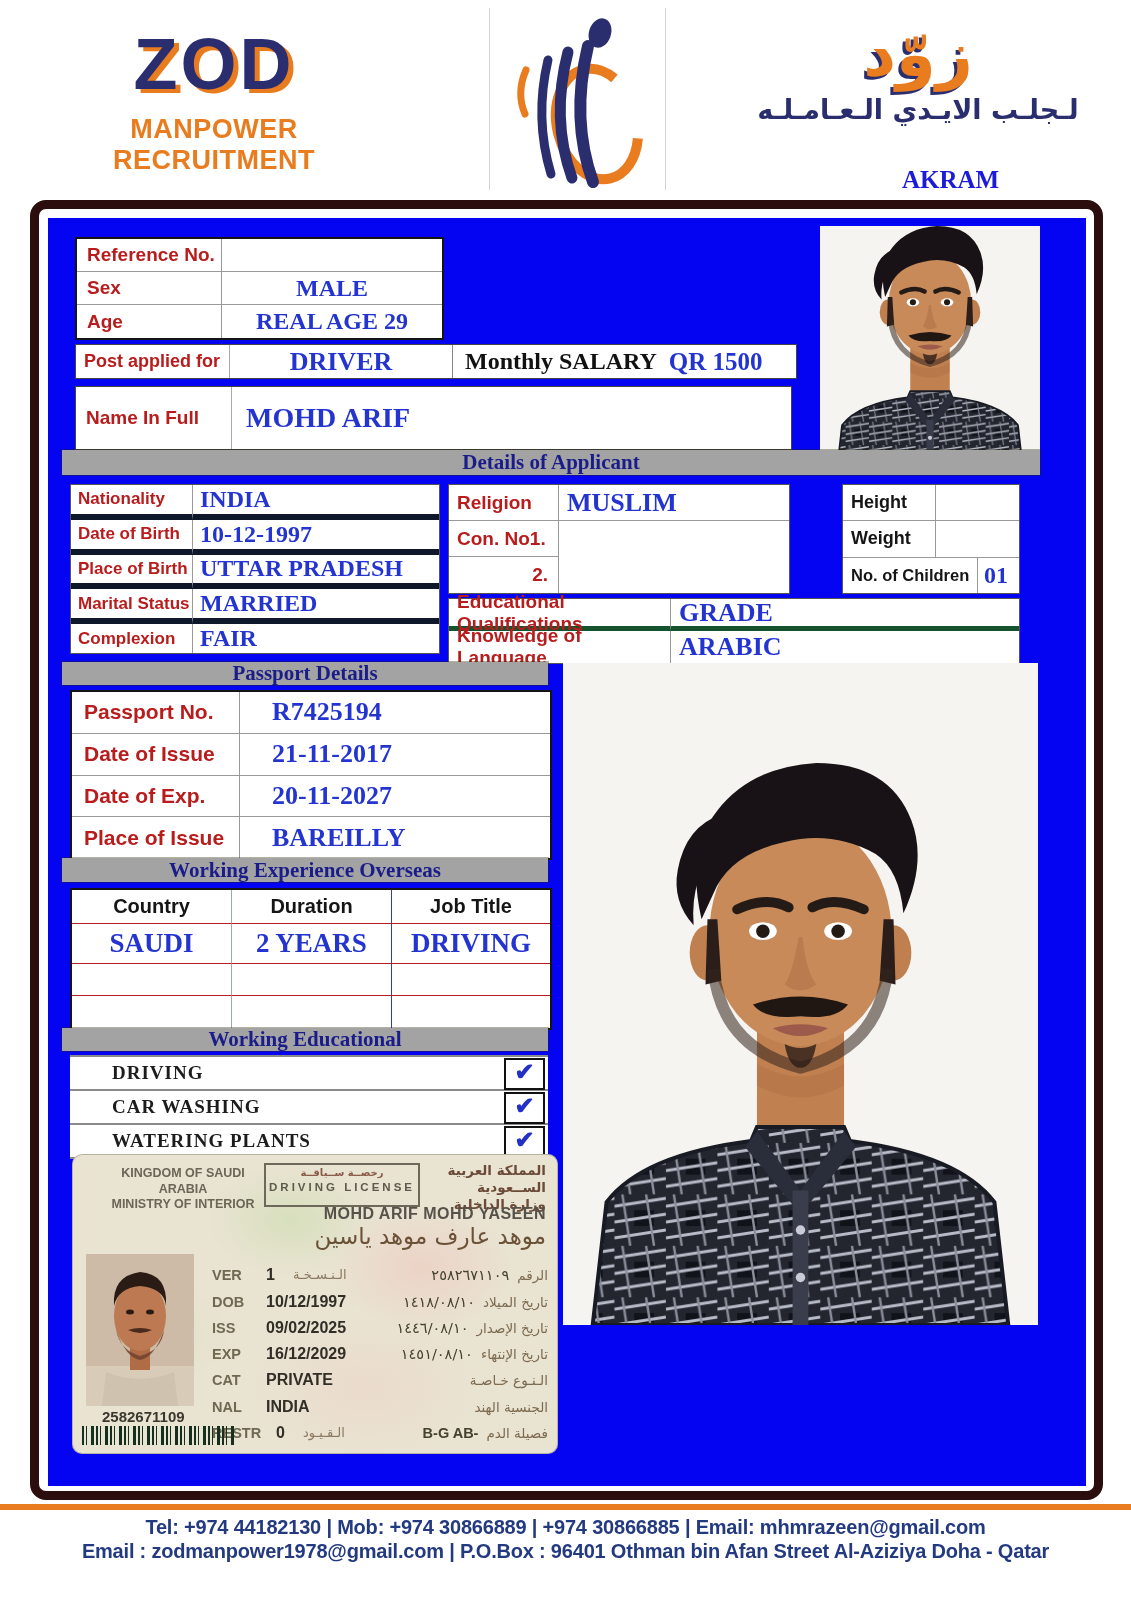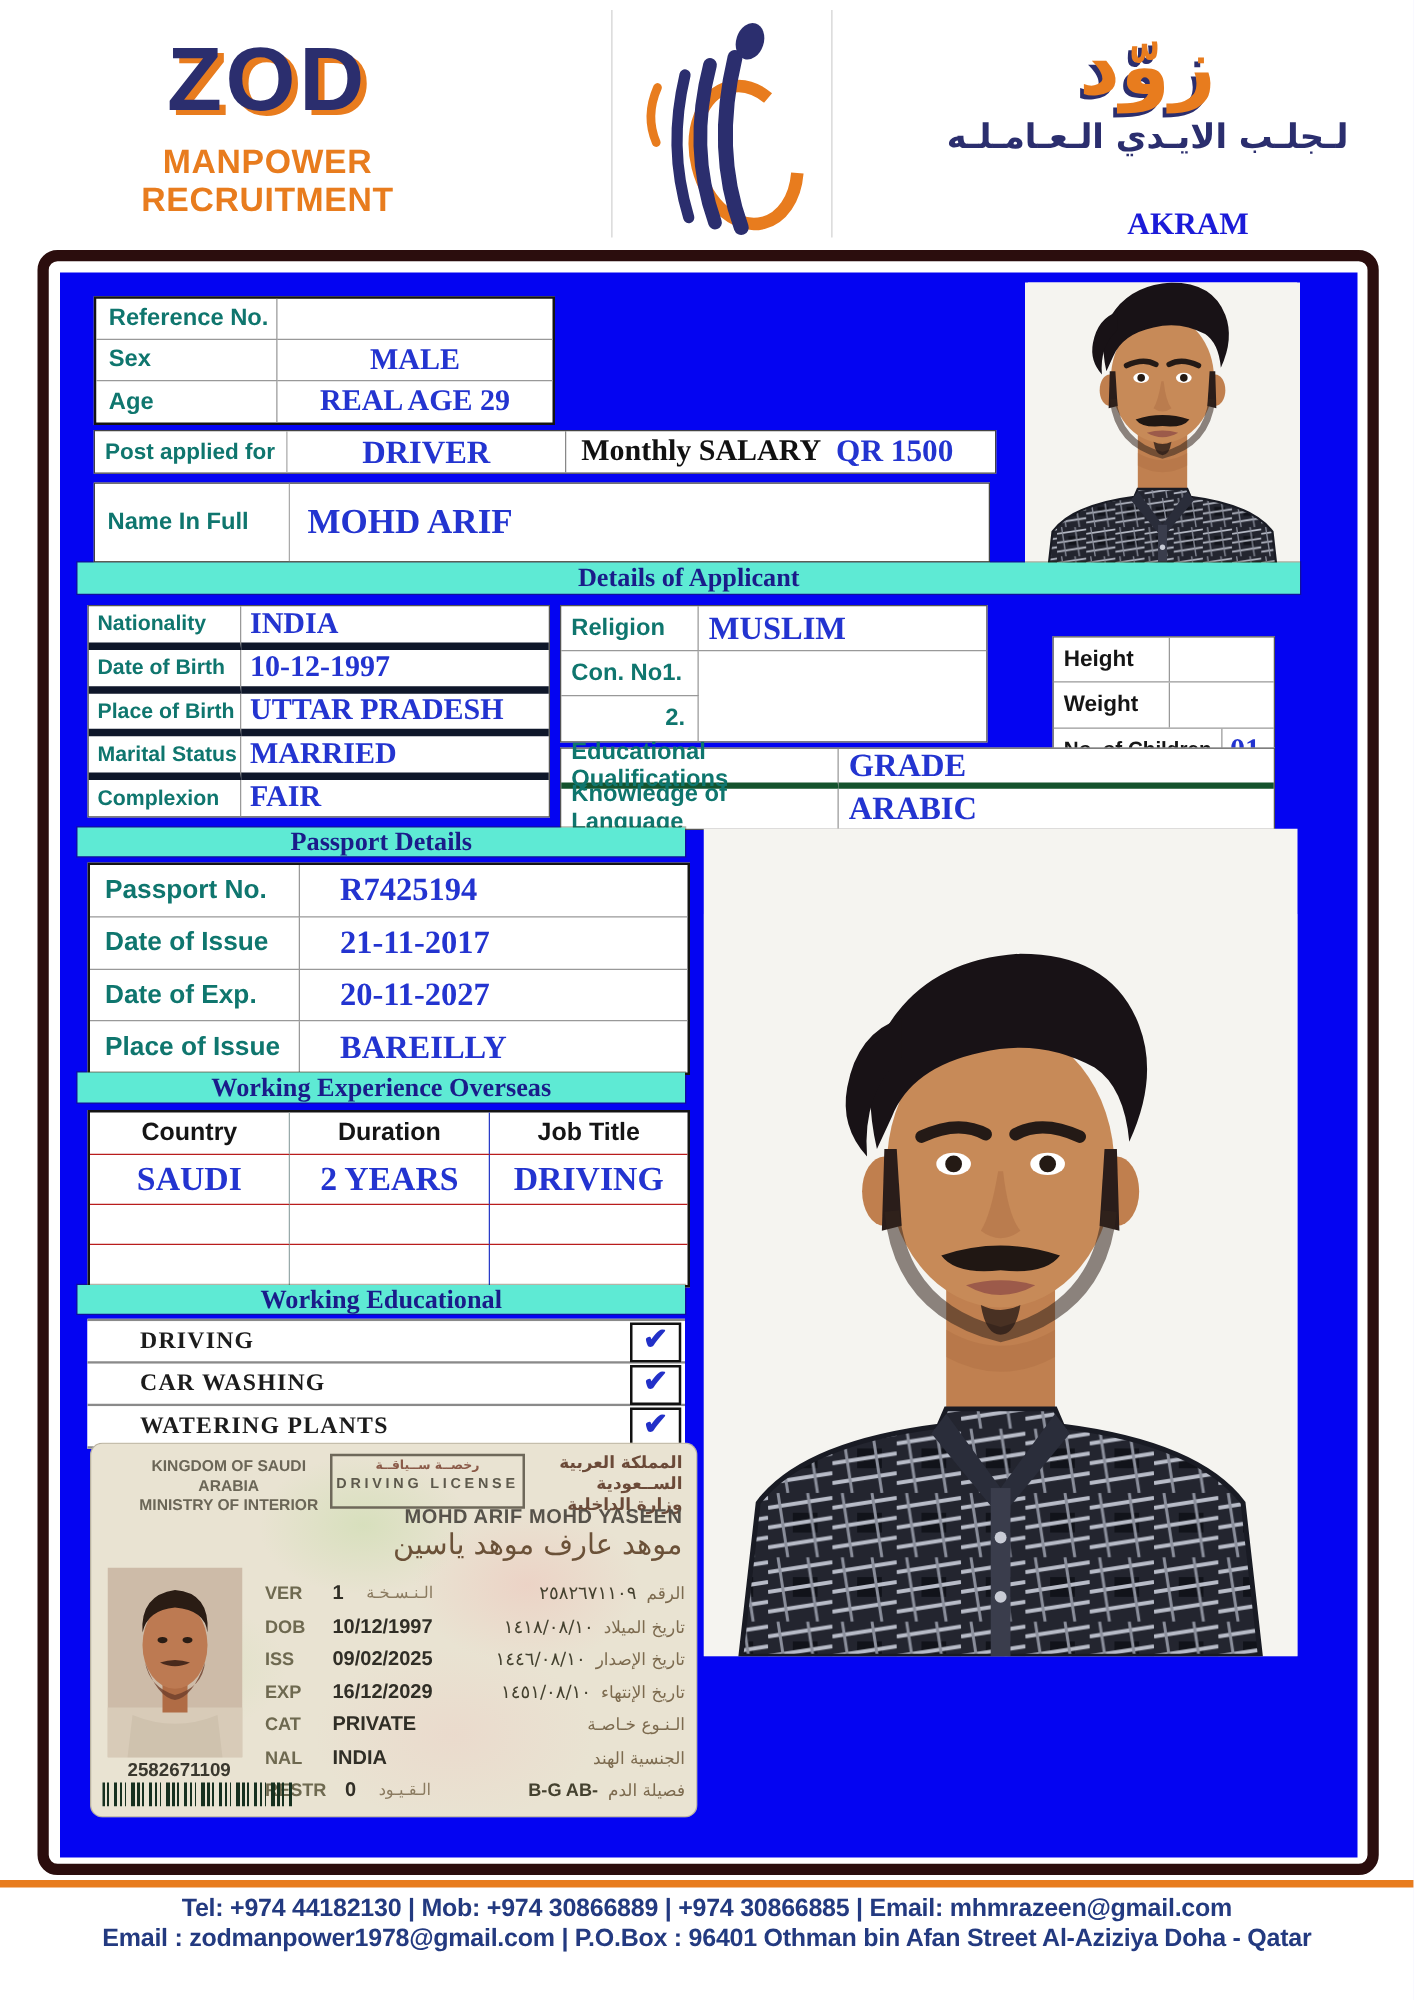--- a/index.html
+++ b/index.html
@@ -20,21 +20,21 @@
   .ar-tag{margin-top:2px;font-size:27px;font-weight:bold;color:#2b2e6e;}
   .akram{left:878px;top:166px;width:145px;text-align:center;font-family:"Liberation Serif",serif;
          font-weight:bold;font-size:25px;color:#1b1bd8;}
 
   
   .frame{left:30px;top:200px;width:1055px;height:1282px;border:9px solid #2b0d0d;
          border-radius:16px;background:#ffffff;}
   .bluesheet{left:48px;top:218px;width:1038px;height:1268px;background:#0404f2;}
 
   
-  .lbl{font-weight:bold;color:#0f766e;}
+  .lbl{font-weight:bold;color:#b91c1c;}
   .val{font-family:"Liberation Serif",serif;font-weight:bold;color:#2334d0;}
 
   .top-table{left:75px;top:237px;width:365px;height:99px;background:#fff;border:2px solid #141414;
              display:grid;grid-template-columns:145px 1fr;grid-template-rows:1fr 1fr 1fr;}
   .top-table .cell{display:flex;align-items:center;padding-left:10px;font-size:19px;}
   .top-table .br{border-right:1px solid #999;}
   .top-table .bb{border-bottom:1px solid #999;}
   .top-table .vcell{justify-content:center;padding-left:0;font-size:24px;}
 
   .post-strip{left:75px;top:344px;width:720px;height:33px;background:#fff;border:1px solid #444;
@@ -50,21 +50,21 @@
   .name-row{left:75px;top:386px;width:715px;height:62px;background:#fff;border:1px solid #444;
             display:flex;}
   .name-row .pl{width:145px;display:flex;align-items:center;padding-left:10px;font-size:19px;
                 border-right:1px solid #aaa;}
   .name-row .pv{flex:1;display:flex;align-items:center;padding-left:14px;font-size:28px;}
 
   .photo-s{left:820px;top:226px;width:220px;height:228px;background:#f5f4f0;}
   .photo-l{left:563px;top:663px;width:475px;height:662px;background:#f5f4f0;}
   .photo-s svg,.photo-l svg{display:block;width:100%;height:100%;}
 
-  .secbar{background:#5eead4;display:flex;align-items:center;justify-content:center;
+  .secbar{background:#a3a3a3;display:flex;align-items:center;justify-content:center;
           font-family:"Liberation Serif",serif;font-weight:bold;color:#1a1c8a;font-size:21px;
           box-shadow:0 0 0 1px rgba(40,40,0,.35);}
   .bar-details{left:62px;top:450px;width:978px;height:25px;}
   .bar-passport{left:62px;top:662px;width:486px;height:23px;}
   .bar-overseas{left:62px;top:858px;width:486px;height:24px;}
   .bar-exp{left:62px;top:1028px;width:486px;height:23px;}
 
   .dl-table{left:70px;top:484px;width:368px;height:168px;background:#fff;border:1px solid #555;
             display:grid;grid-template-columns:122px 1fr;}
   .dl-table .cell{display:flex;align-items:center;padding-left:7px;font-size:17px;}
@@ -75,21 +75,21 @@
   .mid-table{left:448px;top:484px;width:340px;height:108px;background:#fff;border:1px solid #555;
              display:grid;grid-template-columns:110px 1fr;grid-template-rows:36px 36px 36px;}
   .mid-table .cell{display:flex;align-items:center;padding-left:8px;font-size:19px;}
   .mid-table .br{border-right:1px solid #999;}
   .mid-table .bb{border-bottom:1px solid #999;}
   .mid-table .vcell{font-size:26px;}
   .mid-merged{grid-column:2;grid-row:2/4;}
   .con2{justify-content:flex-end;padding-right:10px;}
 
   .rt-table{left:842px;top:484px;width:176px;height:108px;background:#fff;border:1px solid #555;
-            display:flex;flex-direction:column;margin-top:25px;}
+            display:flex;flex-direction:column;}
   .rt-row{flex:1;display:flex;border-bottom:1px solid #999;}
   .rt-row:last-child{border-bottom:none;}
   .rt-lbl{display:flex;align-items:center;padding-left:8px;font-weight:bold;font-size:18px;color:#151515;
           border-right:1px solid #999;}
   .rt-val{flex:1;display:flex;align-items:center;padding-left:6px;font-size:24px;}
   .w88{width:84px;} .w122{width:126px;font-size:16.5px !important;}
 
   .edu-table{left:448px;top:598px;width:570px;height:64px;background:#fff;border:1px solid #555;
              display:grid;grid-template-columns:222px 1fr;grid-template-rows:32px 32px;}
   .edu-table .cell{display:flex;align-items:center;padding-left:8px;font-size:19px;}

